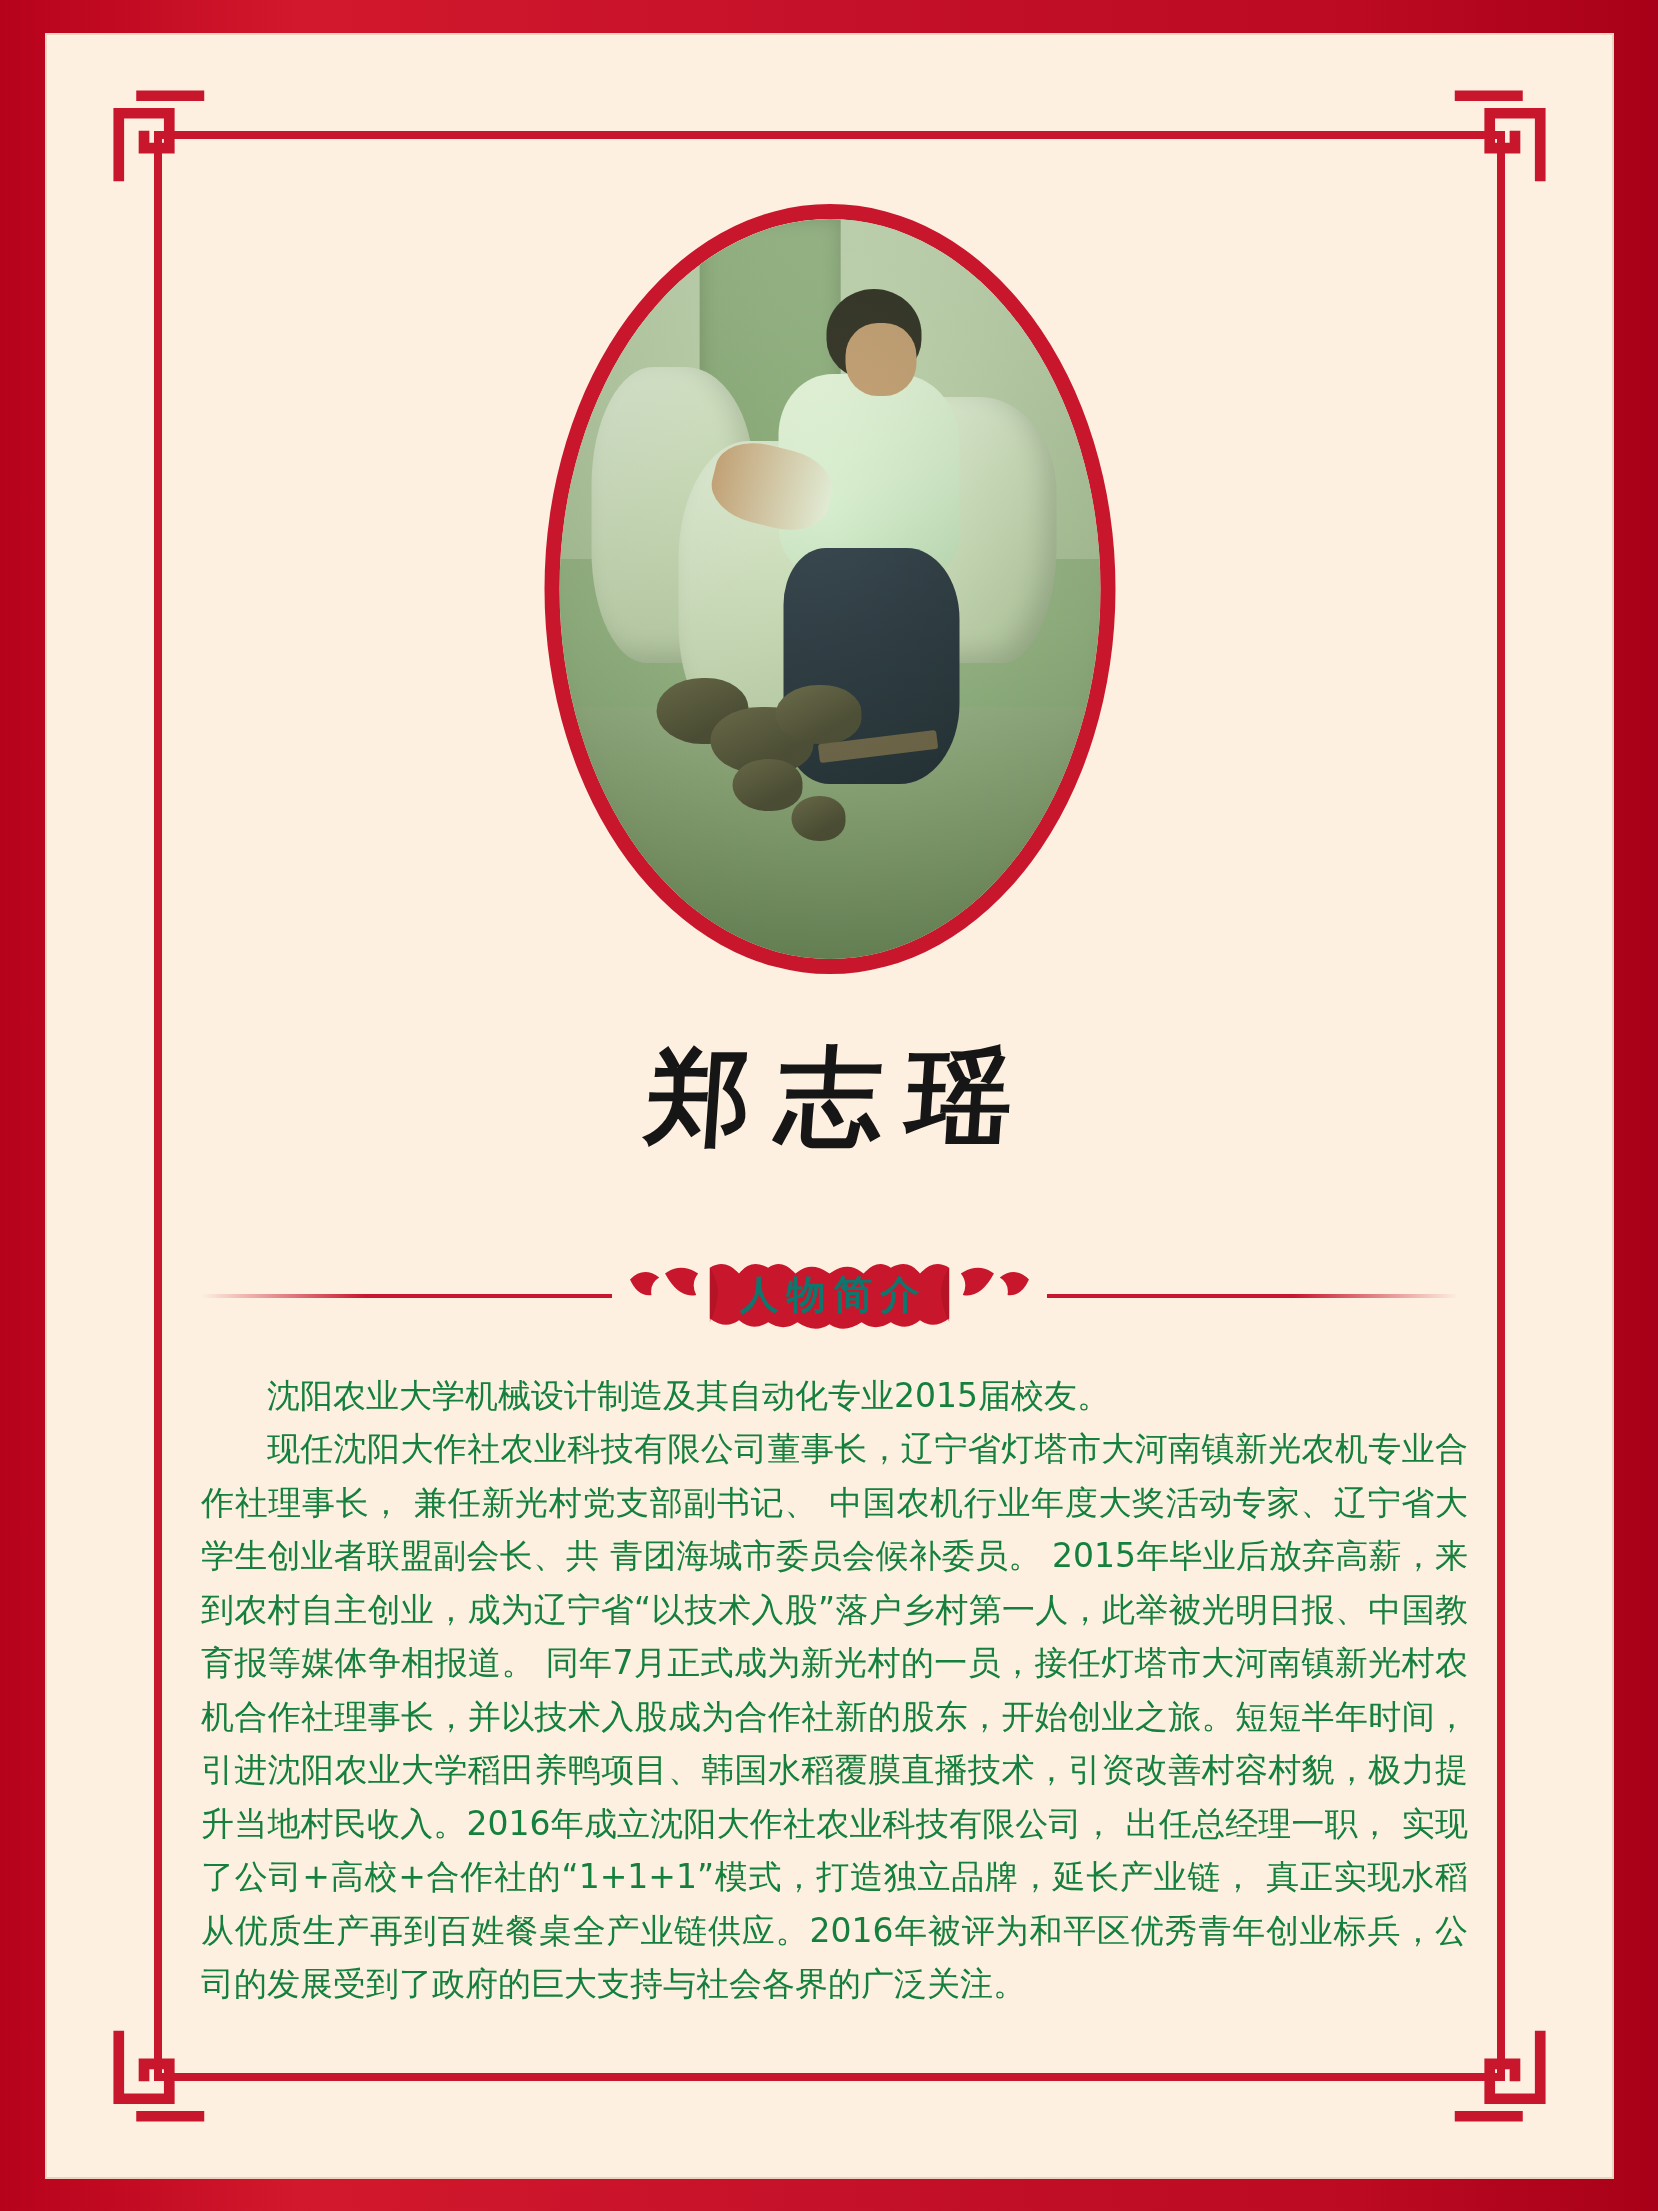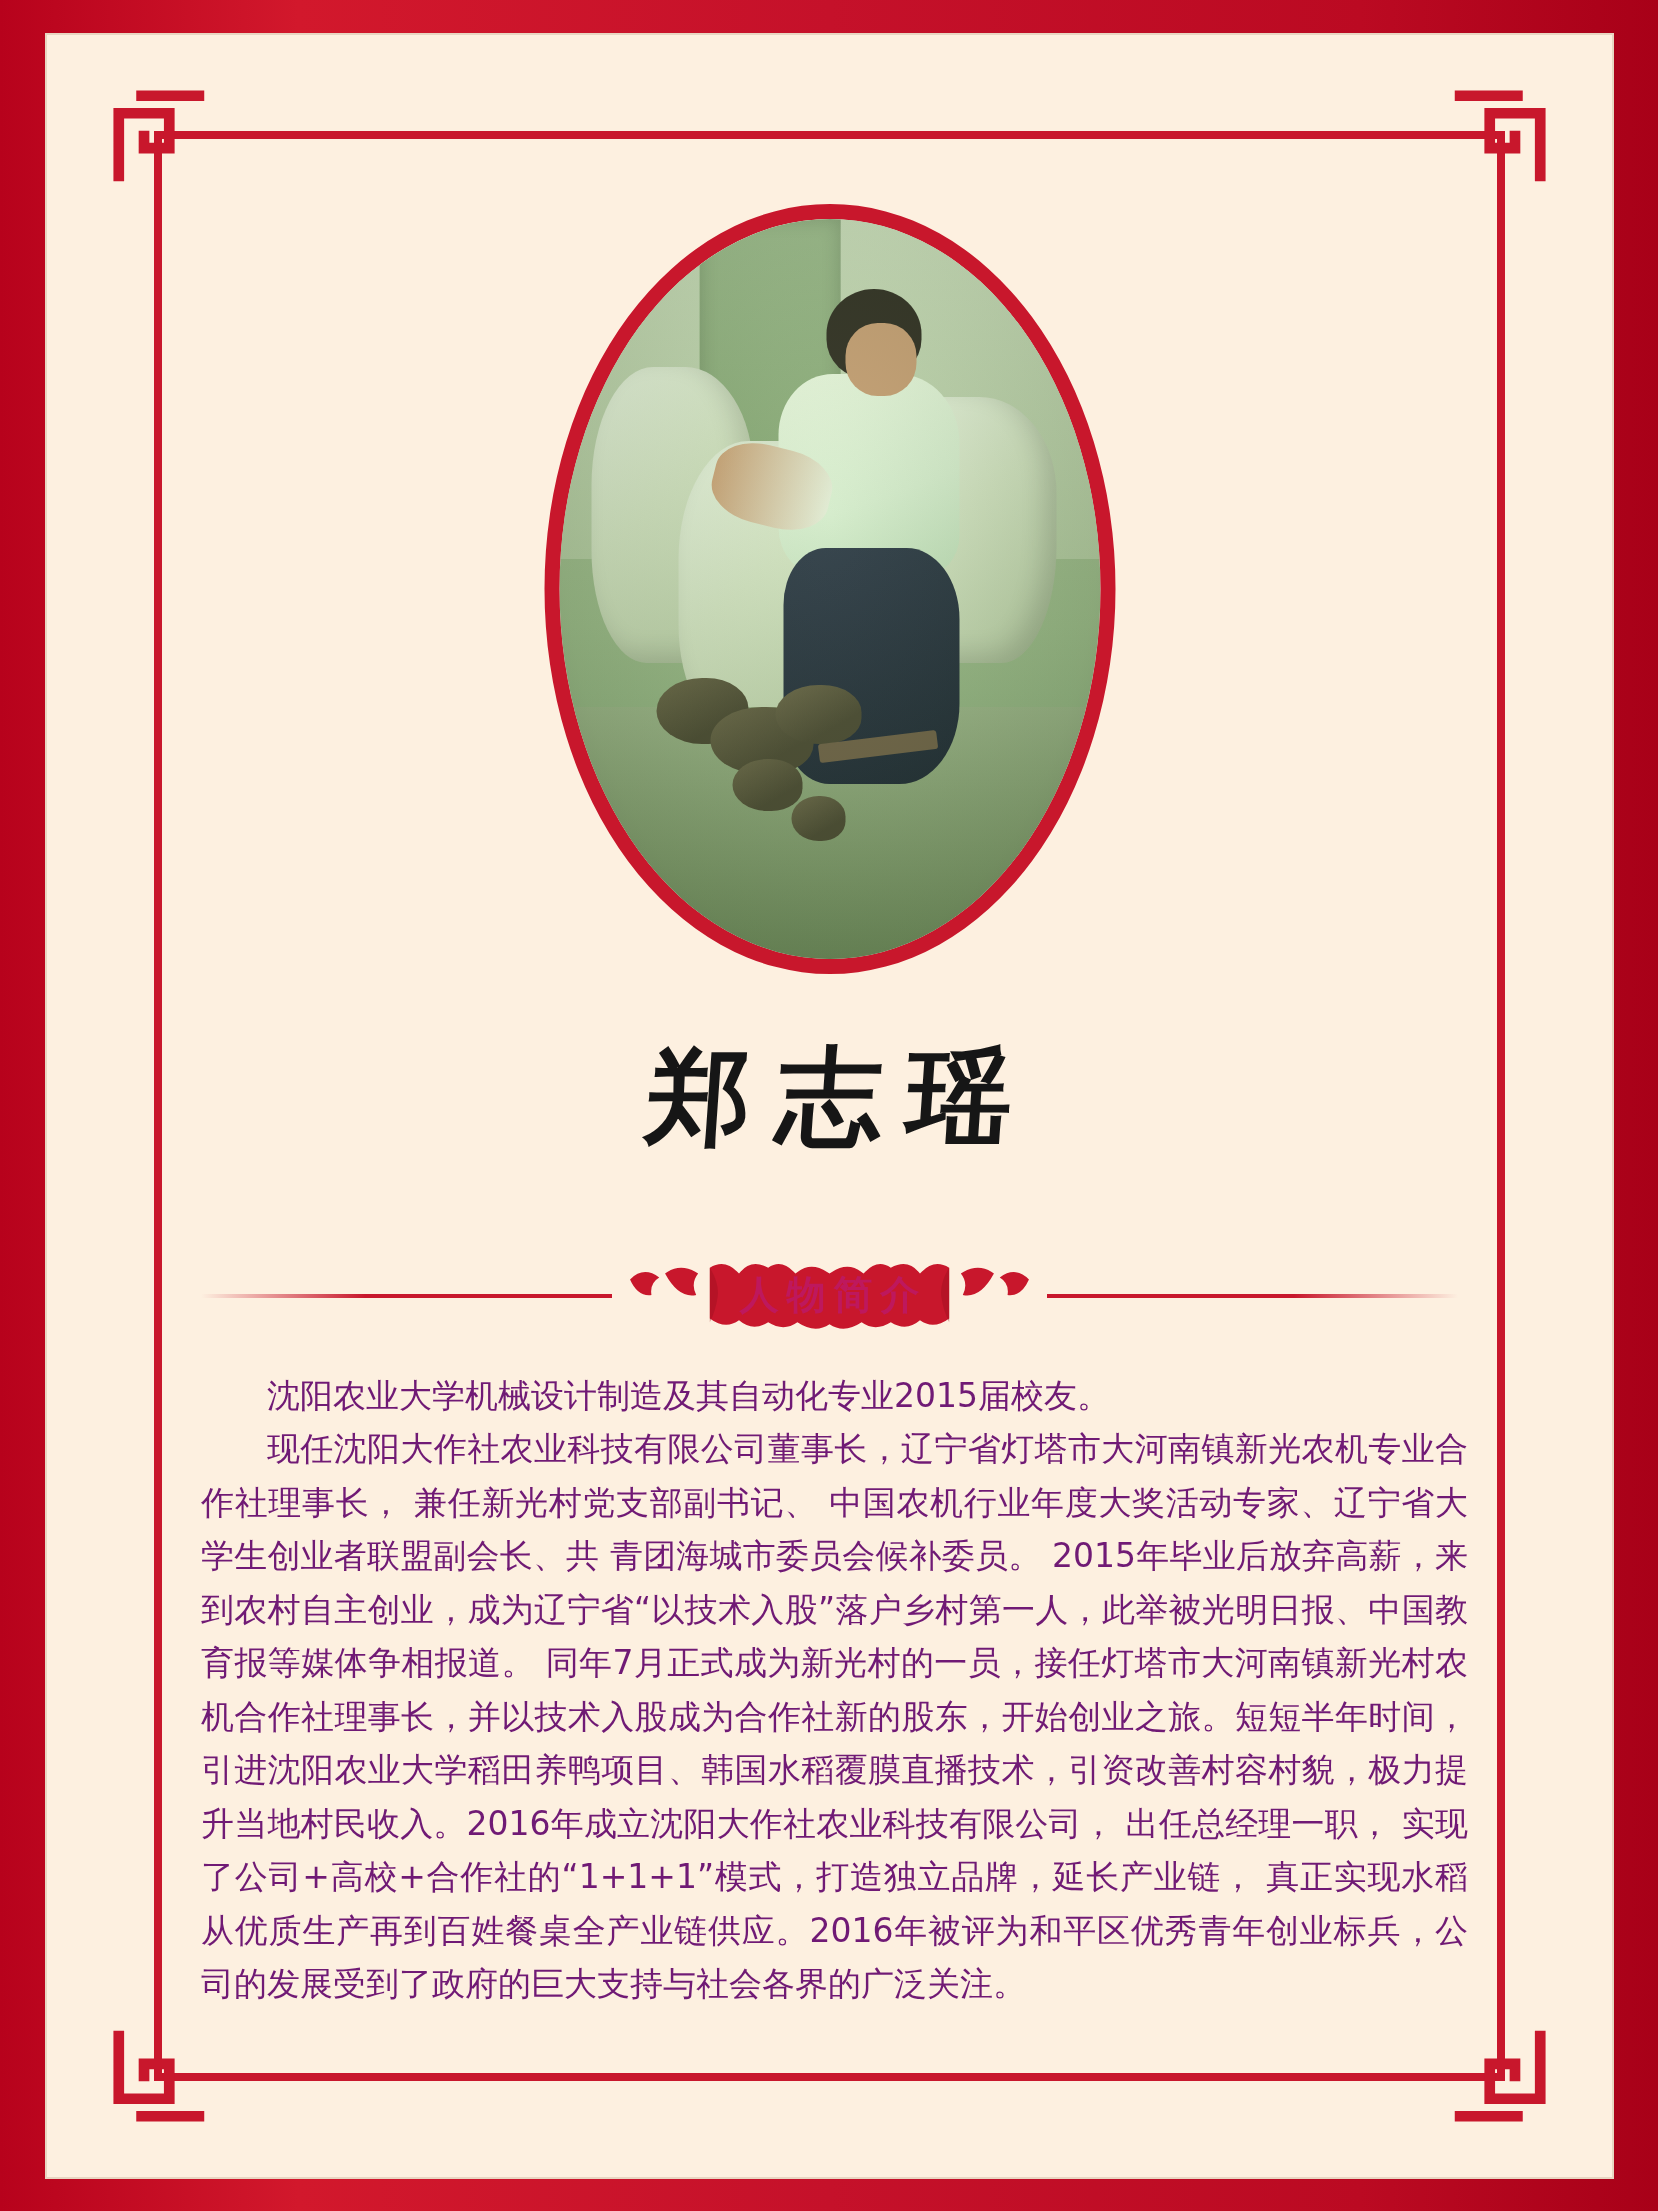--- a/index.html
+++ b/index.html
@@ -201,35 +201,35 @@
     position: relative;
     flex: 0 0 auto;
     margin: 0 7.8px;
   }
   .ribbon svg { display:block; }
   .ribbon-text {
     position: absolute;
     left: 0; right: 0; top: 50%;
     transform: translateY(-52%);
     text-align: center;
-    color: #be185d;
+    color: #0f766e;
     font-family: "DejaVu Serif", "Liberation Serif", serif;
     font-weight: 700;
     font-size: 39px;
     letter-spacing: 7.8px;
     text-indent: 7.8px;
   }
 
   
   .bio {
     position: absolute;
     left: 156px;
     right: 146px;
     top: 1336px;
-    color: #701a75;
+    color: #15803d;
     font-family: "DejaVu Sans", "Liberation Sans", sans-serif;
     font-size: 33px;
     line-height: 1.62;
     text-align: justify;
     text-justify: inter-ideograph;
   }
   .bio p {
     margin: 0;
     text-indent: 2em;
   }

